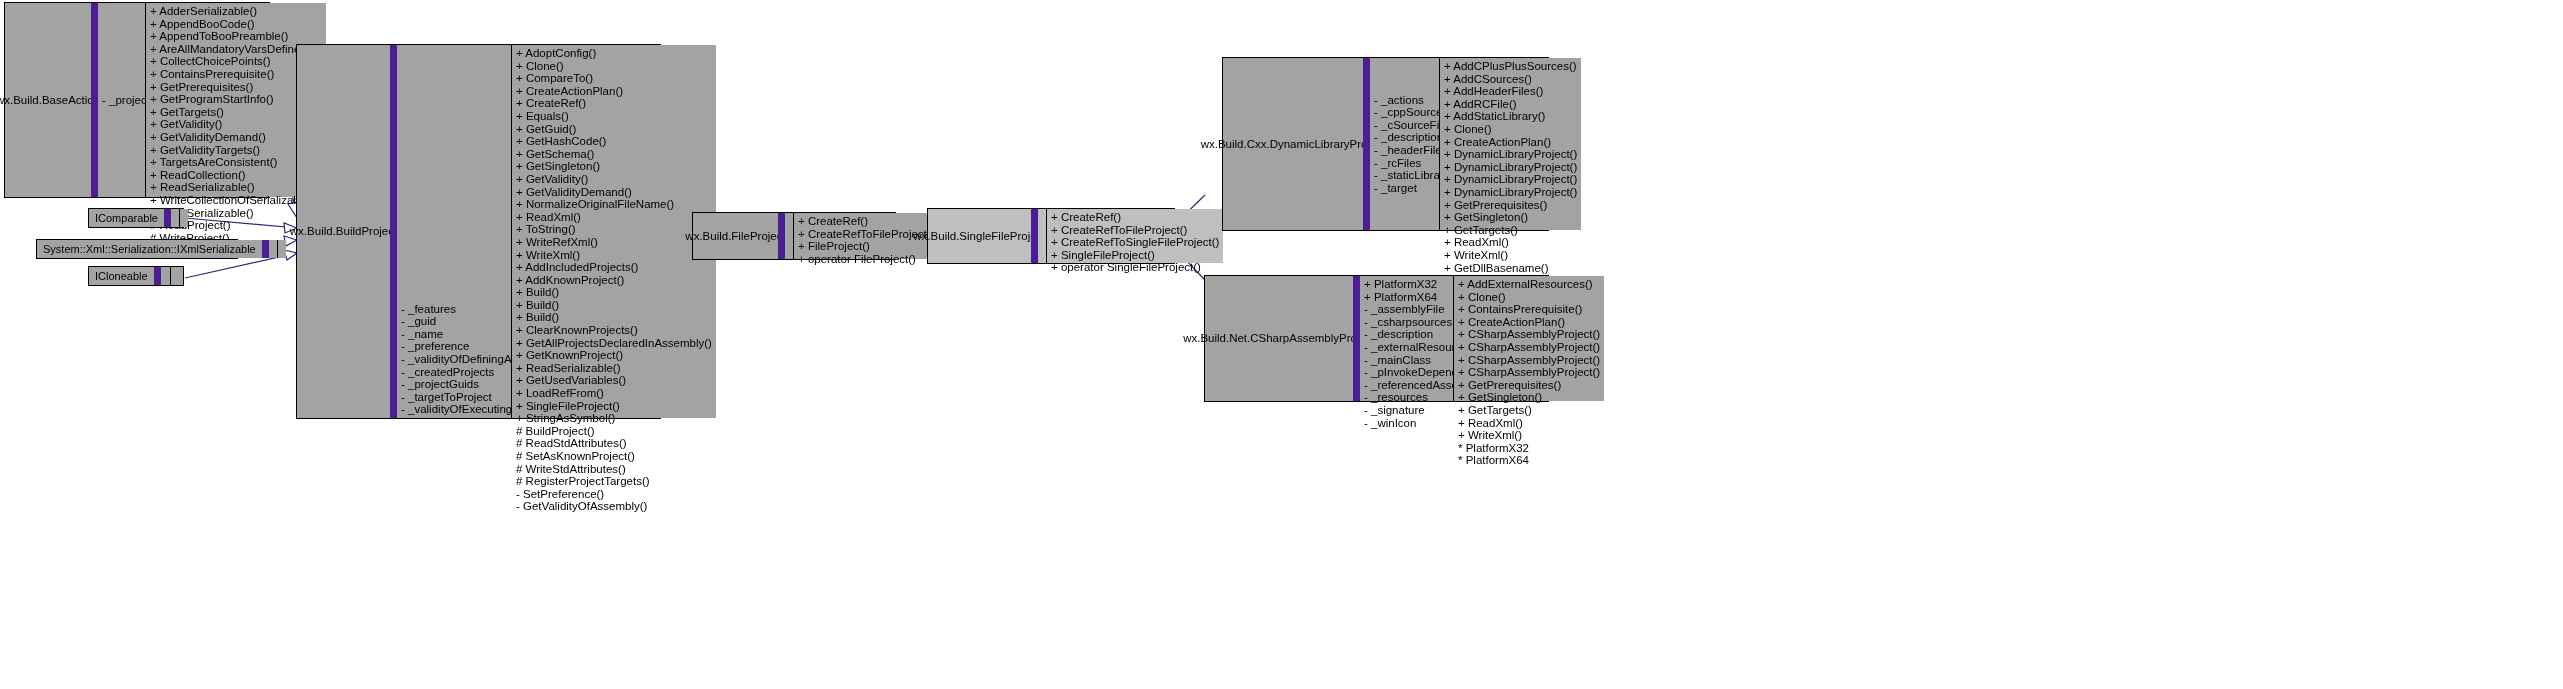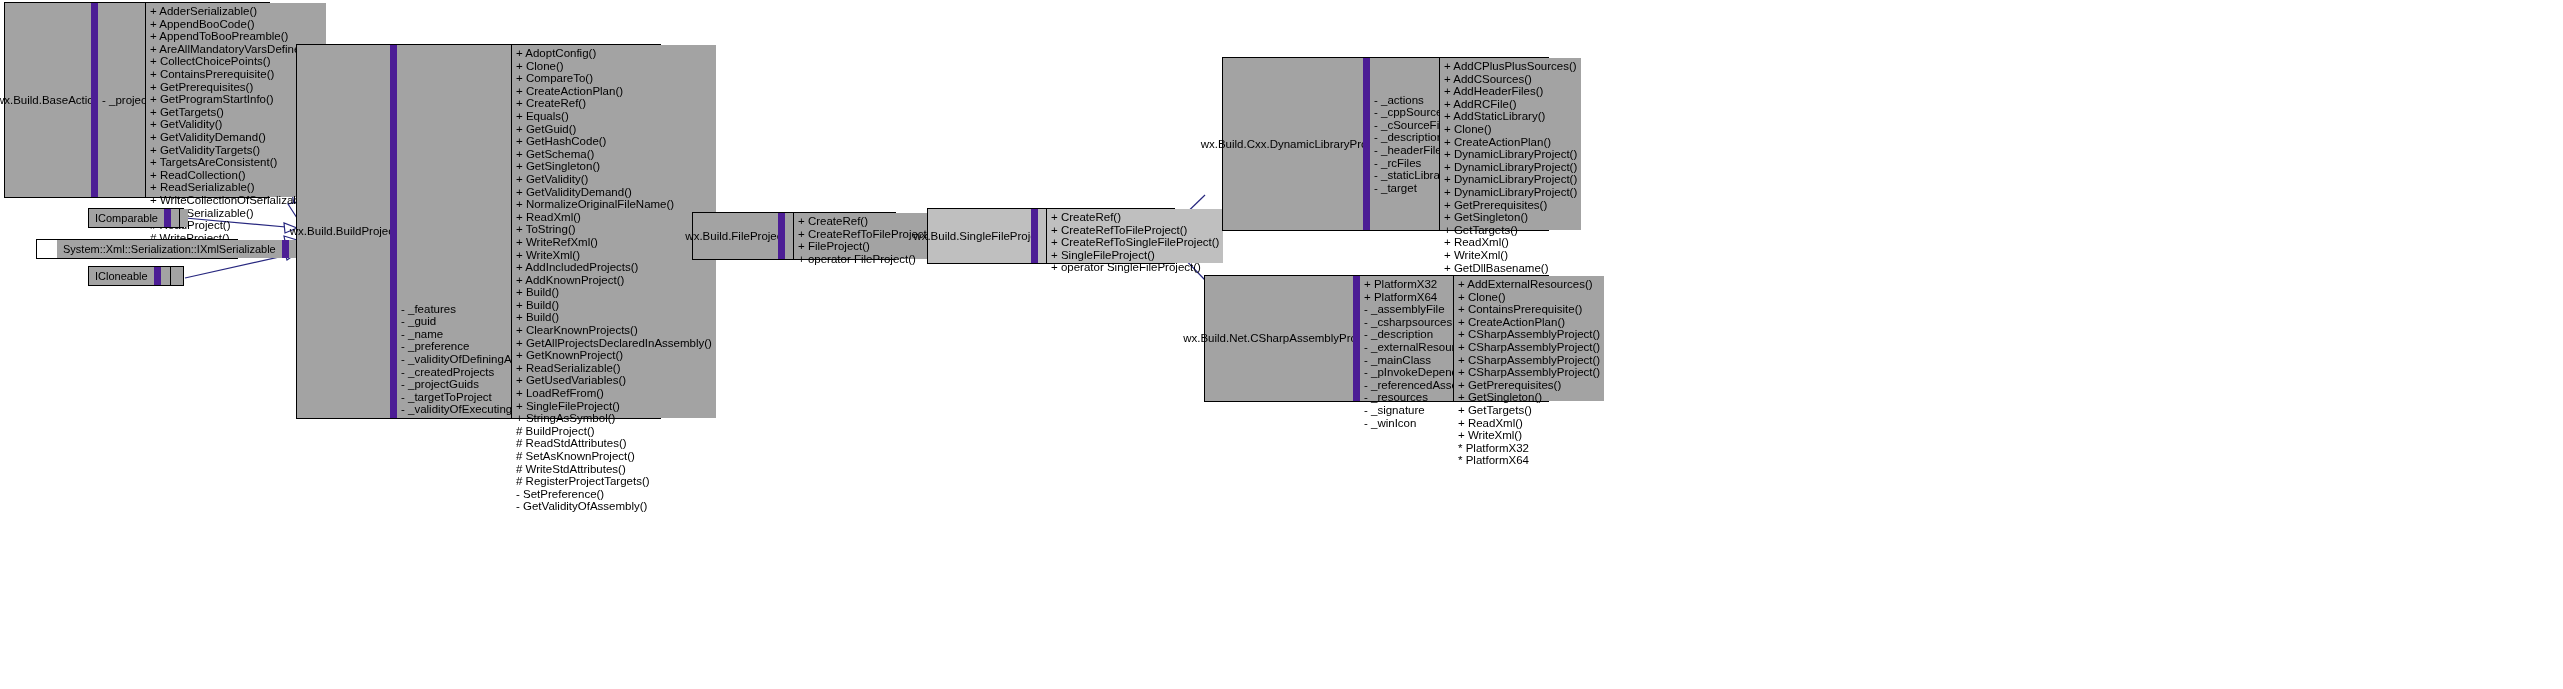--- a/index.html
+++ b/index.html
@@ -121,21 +121,21 @@
 
   <div class="uml-iface" style="left:88px; top:208px; width:96px; height:20px;">
     <div class="col col-name" style="flex:1;">
       <span>IComparable</span>
     </div>
     <div class="col col-attrs"></div>
     <div class="col col-ops"></div>
   </div>
 
   <div class="uml-iface" style="left:36px; top:239px; width:202px; height:20px;">
-    <div class="col col-name" style="flex:1;margin-left:20px;">
+    <div class="col col-name" style="flex:1;">
       <span>System::Xml::Serialization::IXmlSerializable</span>
     </div>
     <div class="col col-attrs"></div>
     <div class="col col-ops"></div>
   </div>
 
   <div class="uml-iface" style="left:88px; top:266px; width:96px; height:20px;">
     <div class="col col-name" style="flex:1;">
       <span>ICloneable</span>
     </div>

